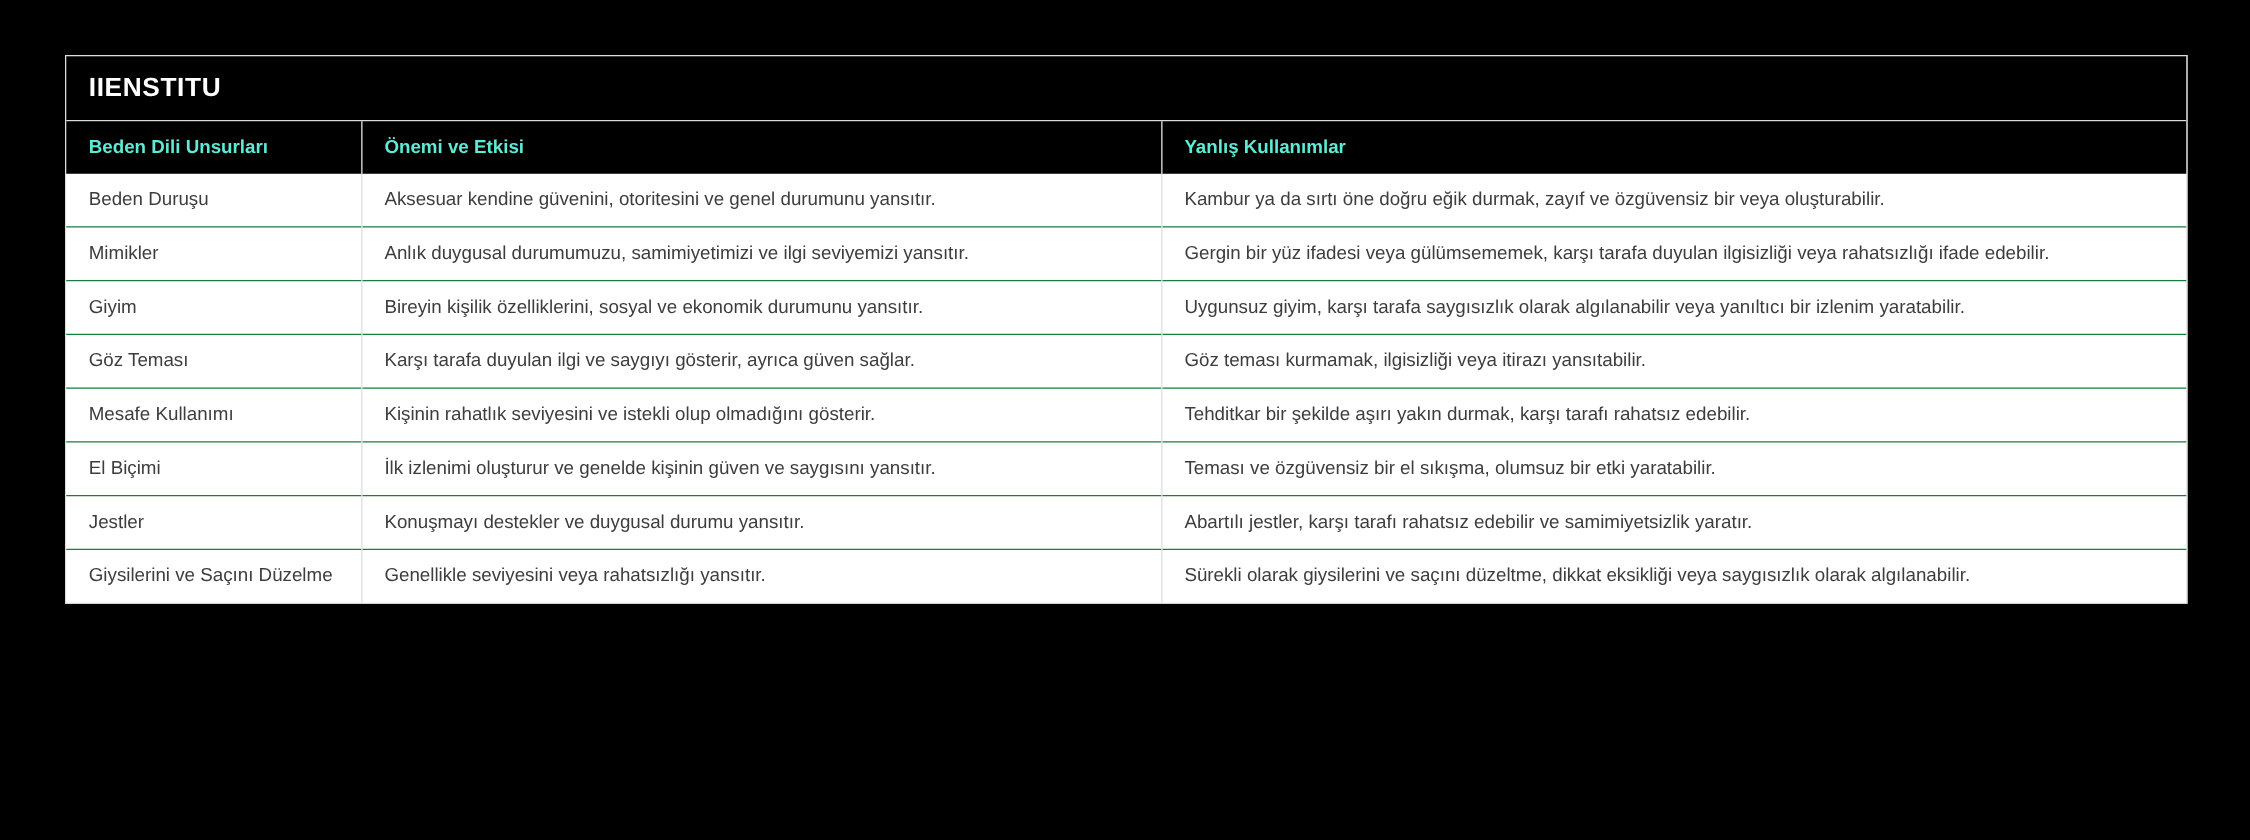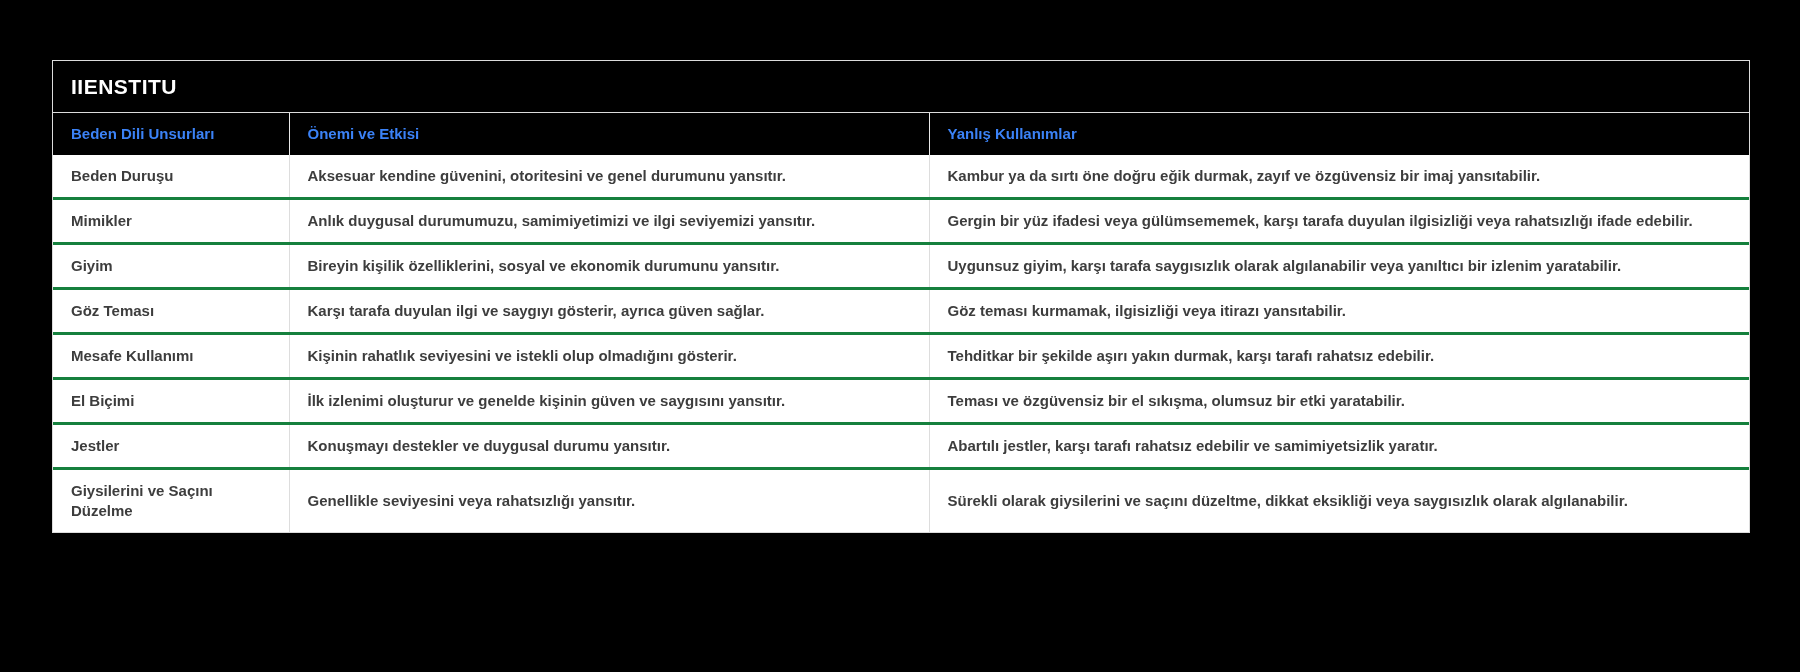--- a/index.html
+++ b/index.html
@@ -7,21 +7,21 @@
     padding: 0;
     width: 1800px;
     height: 672px;
     background: #000000;
     font-family: "Liberation Sans", "DejaVu Sans", sans-serif;
     overflow: hidden;
   }
   .card {
     position: absolute;
     left: 52px;
-    top: 60px;
+    top: 44px;
     width: 1698px;
     box-sizing: border-box;
     background: #ffffff;
     border: 1px solid #dcdcdc;
   }
   .logo-bar {
     background: #000000;
     height: 52px;
     display: flex;
     align-items: center;
@@ -38,21 +38,21 @@
   table.data-table {
     width: 100%;
     border-collapse: collapse;
     table-layout: fixed;
   }
   table.data-table col.c1 { width: 236px; }
   table.data-table col.c2 { width: 640px; }
   table.data-table col.c3 { width: 820px; }
   thead th {
     background: #000000;
-    color: #3b82f6;
+    color: #5eead4;
     text-align: left;
     font-size: 15px;
     font-weight: 700;
     line-height: 20px;
     padding: 11px 20px 11px 18px;
     height: 42px;
     box-sizing: border-box;
     border-right: 1px solid #e8e8e8;
     vertical-align: middle;
   }
@@ -61,24 +61,23 @@
     font-size: 15px;
     color: #3d3d3d;
     line-height: 20px;
     padding: 11px 20px 11px 18px;
     height: 42px;
     box-sizing: border-box;
     border-right: 1px solid #dddddd;
     vertical-align: middle;
     background: #ffffff;
     overflow: hidden;
-    font-weight: bold;
   }
   tbody td:last-child { border-right: none; }
-  tbody tr + tr td { border-top: 3px solid #15803d; }
+  tbody tr + tr td { border-top: 1px solid #15803d; }
 </style>
 </head>
 <body>
 
 <div class="card">
   <div class="logo-bar">
     <span class="logo-text">IIENSTITU</span>
   </div>
   <table class="data-table">
     <colgroup>
@@ -90,21 +89,21 @@
       <tr>
         <th>Beden Dili Unsurları</th>
         <th>Önemi ve Etkisi</th>
         <th>Yanlış Kullanımlar</th>
       </tr>
     </thead>
     <tbody>
         <tr>
     <td>Beden Duruşu</td>
     <td>Aksesuar kendine güvenini, otoritesini ve genel durumunu yansıtır.</td>
-    <td>Kambur ya da sırtı öne doğru eğik durmak, zayıf ve özgüvensiz bir imaj yansıtabilir.</td>
+    <td>Kambur ya da sırtı öne doğru eğik durmak, zayıf ve özgüvensiz bir veya oluşturabilir.</td>
   </tr>
         <tr>
     <td>Mimikler</td>
     <td>Anlık duygusal durumumuzu, samimiyetimizi ve ilgi seviyemizi yansıtır.</td>
     <td>Gergin bir yüz ifadesi veya gülümsememek, karşı tarafa duyulan ilgisizliği veya rahatsızlığı ifade edebilir.</td>
   </tr>
         <tr>
     <td>Giyim</td>
     <td>Bireyin kişilik özelliklerini, sosyal ve ekonomik durumunu yansıtır.</td>
     <td>Uygunsuz giyim, karşı tarafa saygısızlık olarak algılanabilir veya yanıltıcı bir izlenim yaratabilir.</td>

